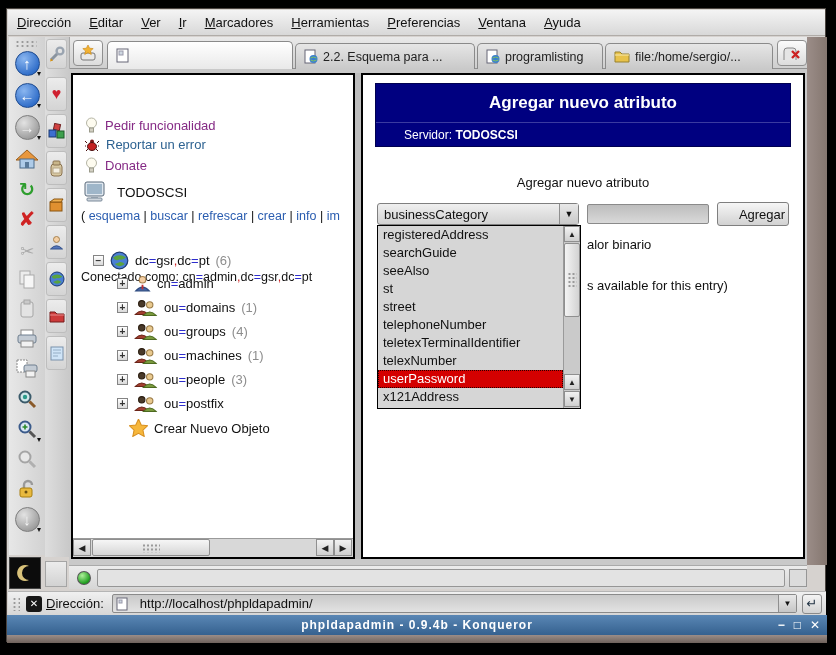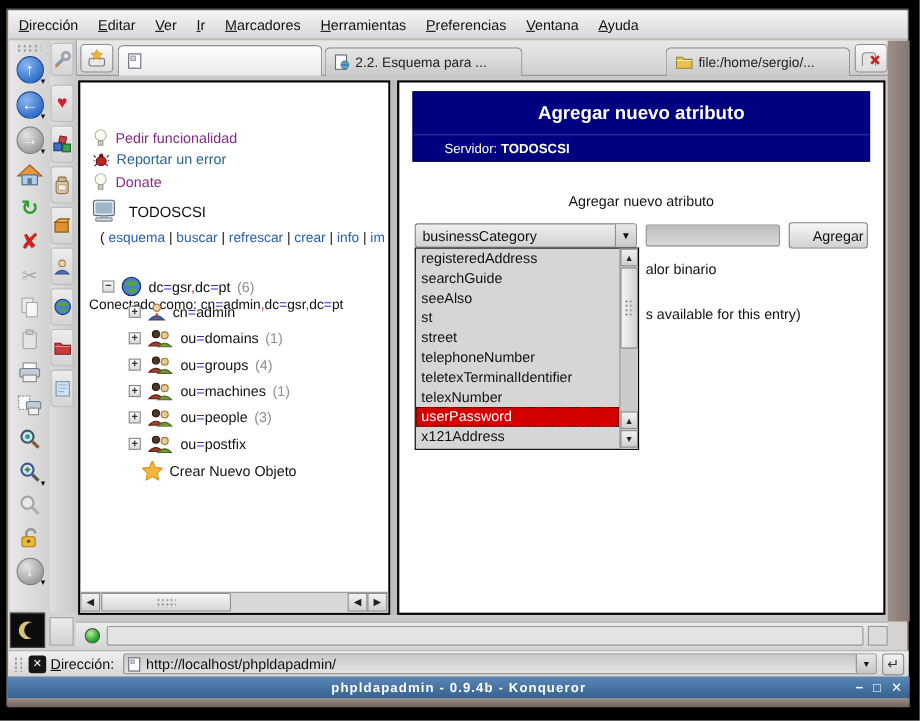--- a/index.html
+++ b/index.html
@@ -55,21 +55,21 @@
   .brownstrip{left:800px;top:28px;width:20px;height:528px;background:linear-gradient(90deg,#9b8d88,#857770);}
 
   
   .pla-header{position:absolute;left:10px;top:8px;width:252px;height:24px;background:#000080;border:1px solid #000050;
       color:#fff;font-size:13.5px;font-weight:bold;display:flex;align-items:center;justify-content:center;box-sizing:border-box;}
   .pla-link-row{position:absolute;left:12px;display:flex;align-items:center;gap:7px;font-size:13px;}
   .lnk-purple{color:#852a85;}
   .lnk-teal{color:#2d6291;}
   .lnk-blue{color:#2a5db0;}
   .srv-row{position:absolute;left:10px;display:flex;align-items:center;gap:8px;font-size:13.5px;color:#111;}
-  .act-row{position:absolute;left:8px;font-size:12.5px;color:#111;white-space:nowrap;margin-left:10px;}
+  .act-row{position:absolute;left:8px;font-size:12.5px;color:#111;white-space:nowrap;}
   .conn-row{position:absolute;left:8px;font-size:12.5px;color:#111;white-space:nowrap;margin-top:43px;}
   .tree-row{position:absolute;display:flex;align-items:center;gap:6px;font-size:13px;color:#111;white-space:nowrap;}
   .expander{width:11px;height:11px;border:1px solid #848484;background:linear-gradient(#fff,#d9d9d9);
       font-size:10px;line-height:10px;text-align:center;color:#333;box-sizing:border-box;font-weight:bold;}
   .count{color:#8d8d8d;}
 
   .hscroll{position:absolute;left:0;bottom:0;width:280px;height:18px;background:#d8d8d8;border-top:1px solid #9a9a9a;}
   .sbtn{position:absolute;top:0;width:18px;height:17px;background:linear-gradient(#f2f2f2,#cfcfcf);
         border:1px solid #8f8f8f;display:flex;align-items:center;justify-content:center;font-size:9px;color:#222;box-sizing:border-box;}
   .sthumb{position:absolute;top:0;height:17px;background:linear-gradient(#f6f6f6,#d6d6d6);border:1px solid #8f8f8f;
@@ -119,21 +119,21 @@
   .graybox{left:38px;top:552px;width:22px;height:26px;background:linear-gradient(#ececec,#d2d2d2);border:1px solid #a5a5a5;box-sizing:border-box;}
 
   .addrbar{left:1px;top:582px;width:818px;height:24px;background:linear-gradient(#f0f0f0,#d6d6d6);
       display:flex;align-items:center;box-sizing:border-box;border-top:1px solid #b5b5b5;}
   .addr-label{font-size:13px;color:#111;margin:0 8px 0 4px;display:inline-block;}
   .addr-label::first-letter{text-decoration:underline;}
   .clearx{width:16px;height:16px;background:#161616;border-radius:3px;color:#fff;font-size:10px;font-weight:bold;
       display:flex;align-items:center;justify-content:center;margin-left:6px;}
   .addr-combo{flex:1;height:19px;background:linear-gradient(#c9c9c9,#e2e2e2);border:1px solid #8a8a8a;border-radius:2px;
       display:flex;align-items:center;font-size:13px;color:#111;box-sizing:border-box;}
-  .addr-combo .url{flex:1;padding-left:4px;}
+  .addr-combo .url{flex:1;padding-left:11px;}
   .addr-combo .dbtn{width:17px;height:17px;display:flex;align-items:center;justify-content:center;font-size:8px;
       background:linear-gradient(#e8e8e8,#c6c6c6);border-left:1px solid #8f8f8f;}
   .gobtn{width:20px;height:20px;margin:0 4px 0 5px;background:linear-gradient(#f4f4f4,#d2d2d2);border:1px solid #8a8a8a;
       border-radius:3px;display:flex;align-items:center;justify-content:center;font-size:13px;color:#234;box-sizing:border-box;}
 
   .titlebar{left:0;top:606px;width:820px;height:20px;background:linear-gradient(#5a87b5,#35618f);
       display:flex;align-items:center;justify-content:center;color:#fff;font-size:12px;font-weight:bold;letter-spacing:1px;}
   .wctrl{position:absolute;right:6px;top:0;height:20px;display:flex;align-items:center;gap:8px;font-size:12px;color:#fff;}
   .bottomstrip{left:0;top:626px;width:820px;height:8px;background:linear-gradient(#9b8d88,#6f625c);}
 
@@ -170,20 +170,28 @@
       </svg>
       <span class="lbl"></span>
     </div>
     <div class="tab" style="left:226px;width:180px;">
       <svg width="14" height="15" viewBox="0 0 14 15">
         <rect x="1" y="1" width="10" height="13" fill="#fff" stroke="#667"></rect>
         <circle cx="9.5" cy="10" r="4" fill="#3a7fd0"></circle>
         <path d="M6.5 9q3-2 6 0M6.5 11q3 2 6 0" stroke="#7fc35f" fill="none" stroke-width="1"></path>
       </svg>
       <span class="lbl">2.2. Esquema para ...</span>
+    </div>
+    <div class="tab" style="left:408px;width:126px;">
+      <svg width="14" height="15" viewBox="0 0 14 15">
+        <rect x="1" y="1" width="10" height="13" fill="#fff" stroke="#667"></rect>
+        <circle cx="9.5" cy="10" r="4" fill="#3a7fd0"></circle>
+        <path d="M6.5 9q3-2 6 0M6.5 11q3 2 6 0" stroke="#7fc35f" fill="none" stroke-width="1"></path>
+      </svg>
+      <span class="lbl">programlisting</span>
     </div>
     <div class="tab" style="left:536px;width:168px;">
       <svg width="16" height="13" viewBox="0 0 16 13">
         <path d="M1 2h5l2 2h7v8H1z" fill="#e8c24a" stroke="#97812e"></path>
         <path d="M1 5h14" stroke="#f7e9b0"></path>
       </svg>
       <span class="lbl">file:/home/sergio/...</span>
     </div>
     <div class="tb-btn" style="left:708px;">
       <svg width="20" height="15" viewBox="0 0 20 15">

